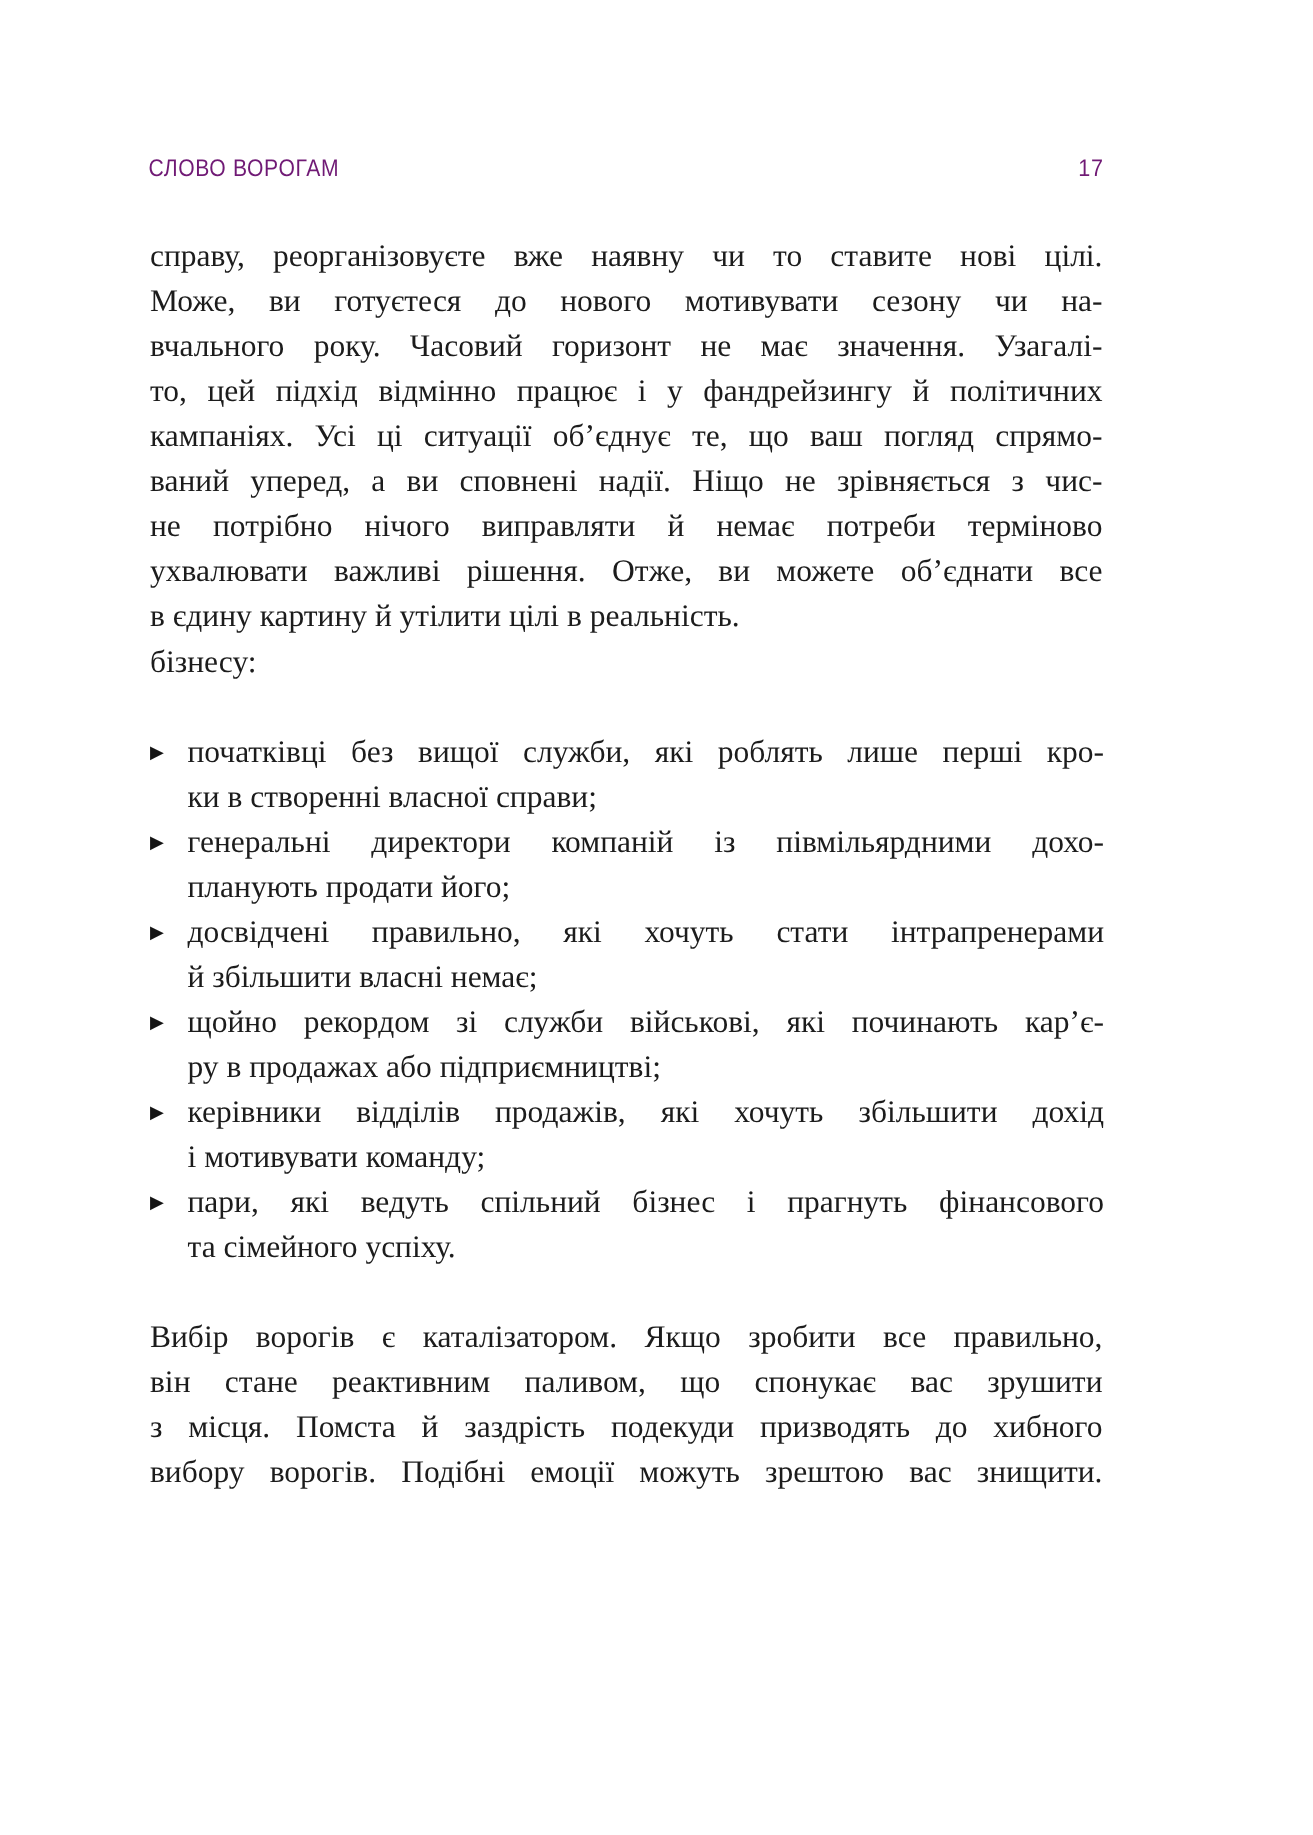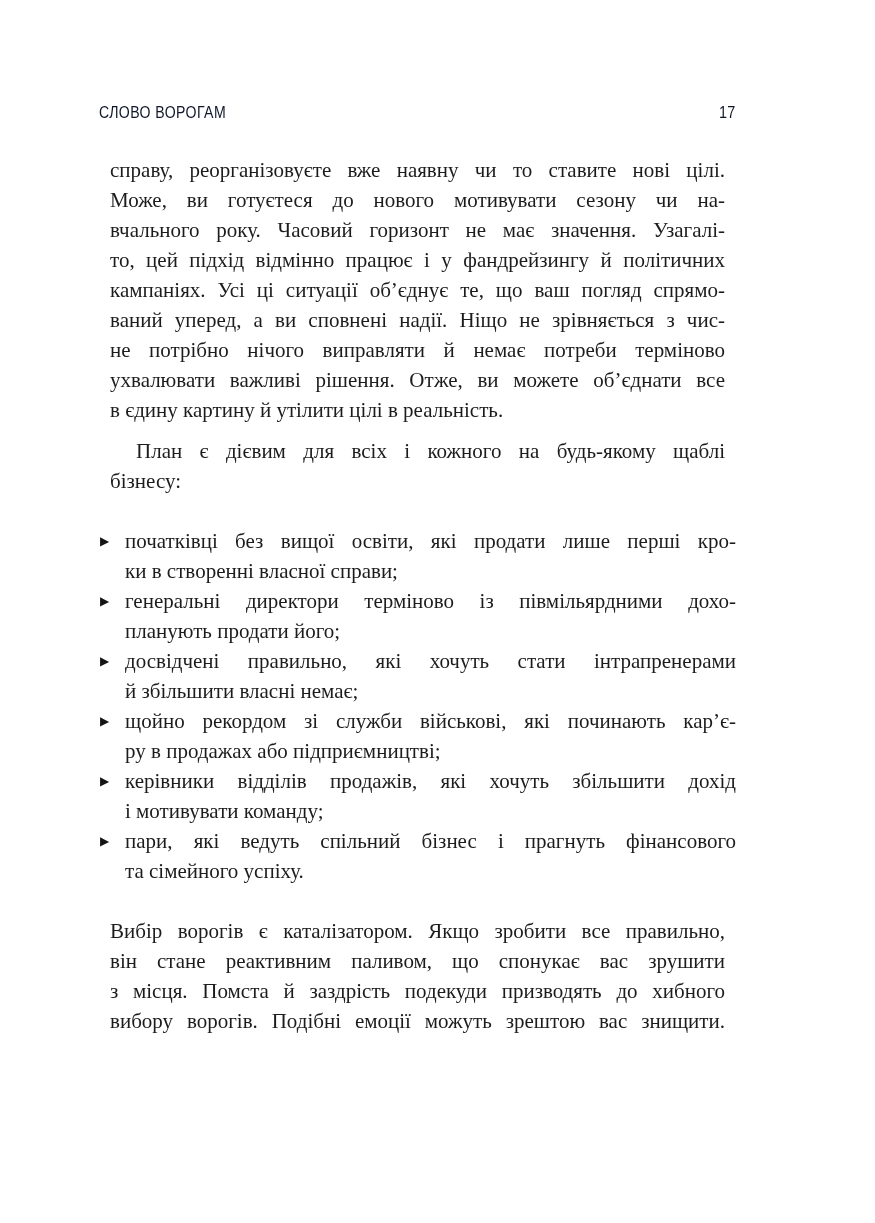--- a/index.html
+++ b/index.html
@@ -23,21 +23,21 @@
   
   .running-header {
     display: flex;
     justify-content: space-between;
     align-items: baseline;
     width: 637px;
     height: 18px;
     font-family: "Liberation Sans", "DejaVu Sans", sans-serif;
     font-size: 16px;
     line-height: 18px;
-    color: #0f172a;
+    color: #701a75;
     letter-spacing: 0.5px;
   }
   .rh-title {
     display: inline-block;
     transform: scaleX(0.88);
     transform-origin: left center;
     white-space: nowrap;
   }
   .rh-page {
     display: inline-block;
@@ -45,21 +45,21 @@
     transform-origin: right center;
     white-space: nowrap;
   }
 
   
   main {
     margin-top: 33px;
     font-size: 21px;
     line-height: 30px;
   }
-  p { margin: 11px; }
+  p { margin: 1px; }
   .ln { display: block; }
   .j {
     text-align: justify;
     text-align-last: justify;
   }
   .ind { padding-left: 26px; }
 
   
   ul.blist {
     list-style: none;
@@ -97,33 +97,32 @@
       <span class="ln j">вчального року. Часовий горизонт не має значення. Узагалі-</span>
       <span class="ln j">то, цей підхід відмінно працює і у фандрейзингу й політичних</span>
       <span class="ln j">кампаніях. Усі ці ситуації об’єднує те, що ваш погляд спрямо-</span>
       <span class="ln j">ваний уперед, а ви сповнені надії. Ніщо не зрівняється з чис-</span>
       <span class="ln j">не потрібно нічого виправляти й немає потреби терміново</span>
       <span class="ln j">ухвалювати важливі рішення. Отже, ви можете об’єднати все</span>
       <span class="ln">в єдину картину й утілити цілі в реальність.</span>
     </p>
 
     <p>
-      <span class="ln j ind">План є дієвим для всіх і кожного на будь-якому щаблі</span>
       <span class="ln">бізнесу:</span>
     </p>
 
     <ul class="blist">
       <li>
         <span class="bullet">▶</span>
-        <span class="ln j">початківці без вищої освіти, які продати лише перші кро-</span>
+        <span class="ln j">початківці без вищої служби, які роблять лише перші кро-</span>
         <span class="ln">ки в створенні власної справи;</span>
       </li>
       <li>
         <span class="bullet">▶</span>
-        <span class="ln j">генеральні директори терміново із півмільярдними дохо-</span>
+        <span class="ln j">генеральні директори компаній із півмільярдними дохо-</span>
         <span class="ln">планують продати його;</span>
       </li>
       <li>
         <span class="bullet">▶</span>
         <span class="ln j">досвідчені правильно, які хочуть стати інтрапренерами</span>
         <span class="ln">й збільшити власні немає;</span>
       </li>
       <li>
         <span class="bullet">▶</span>
         <span class="ln j">щойно рекордом зі служби військові, які починають кар’є-</span>

